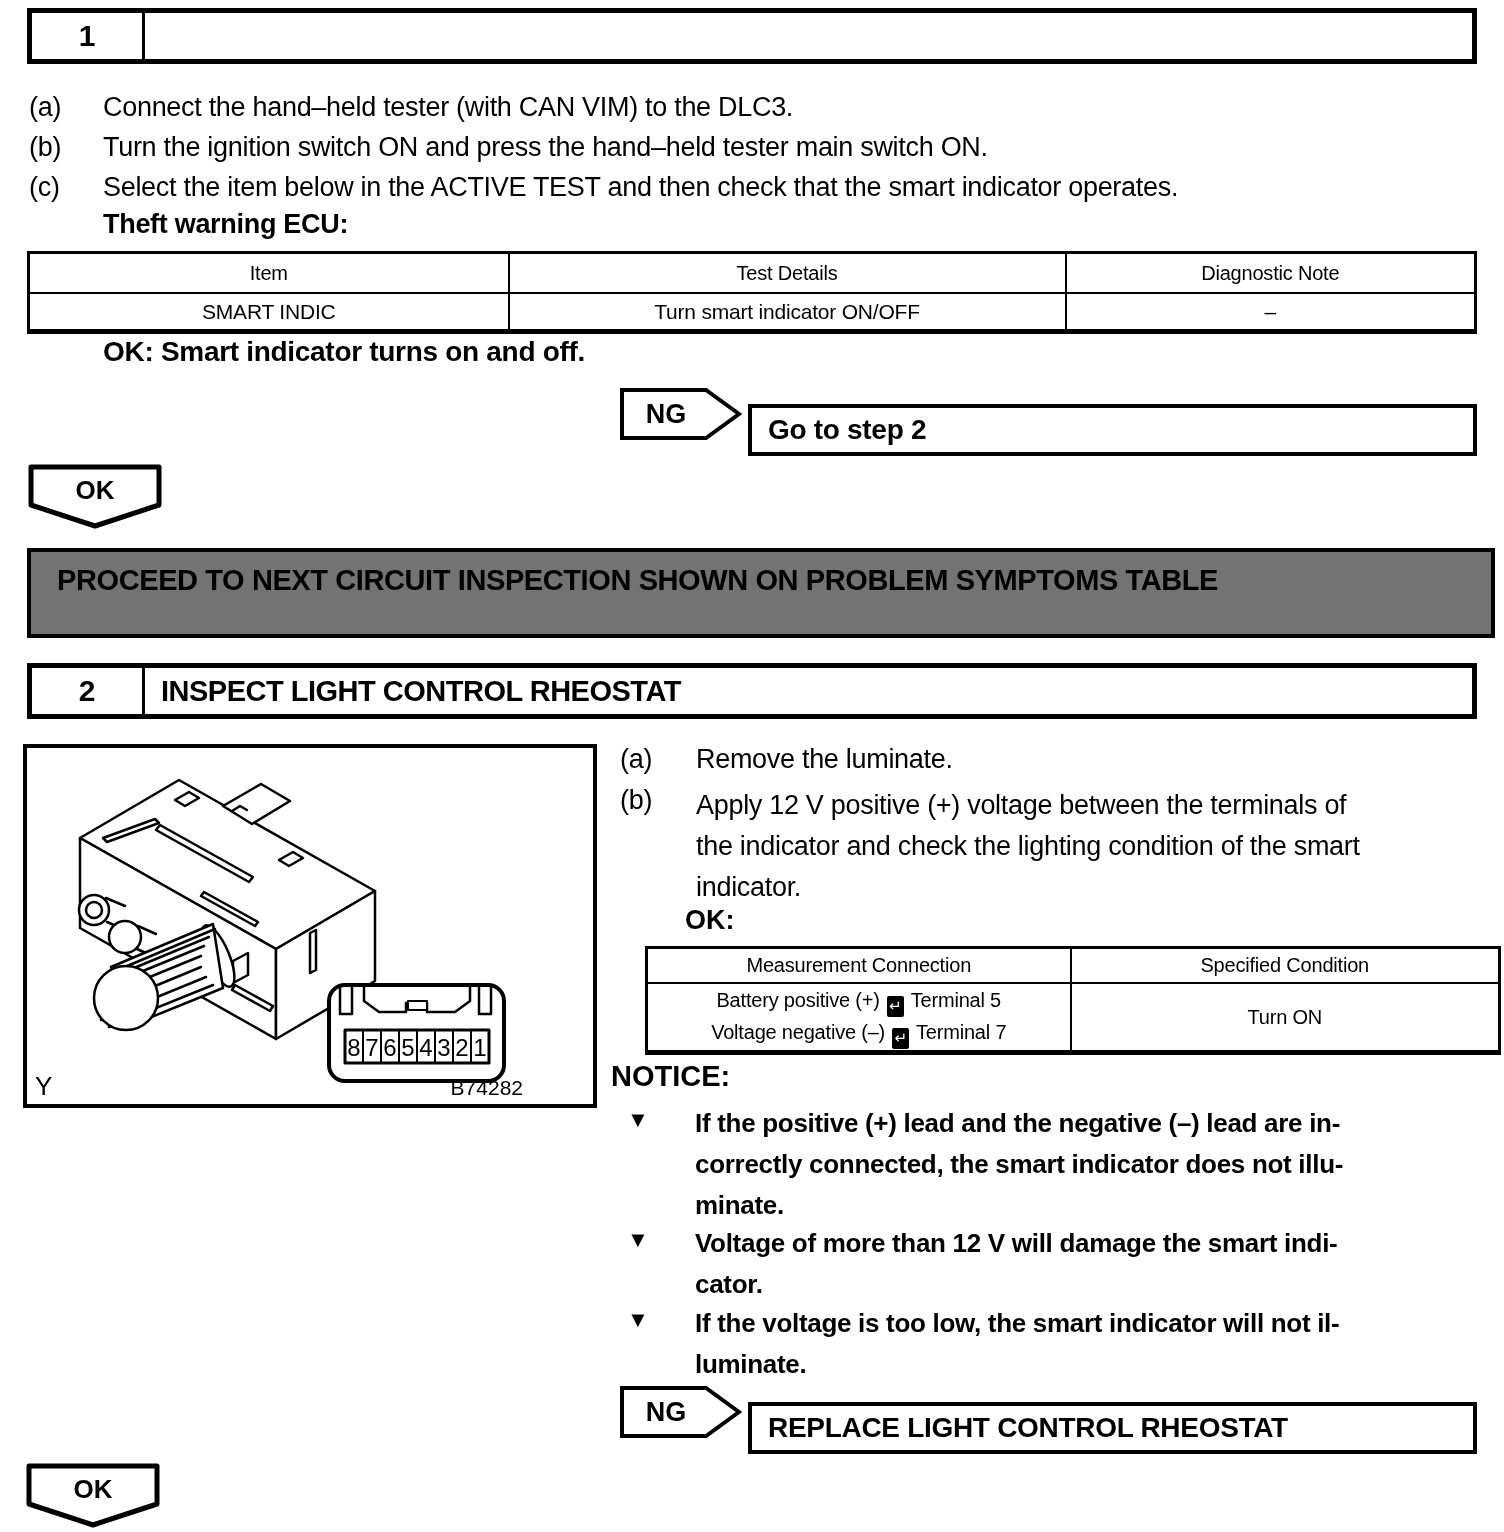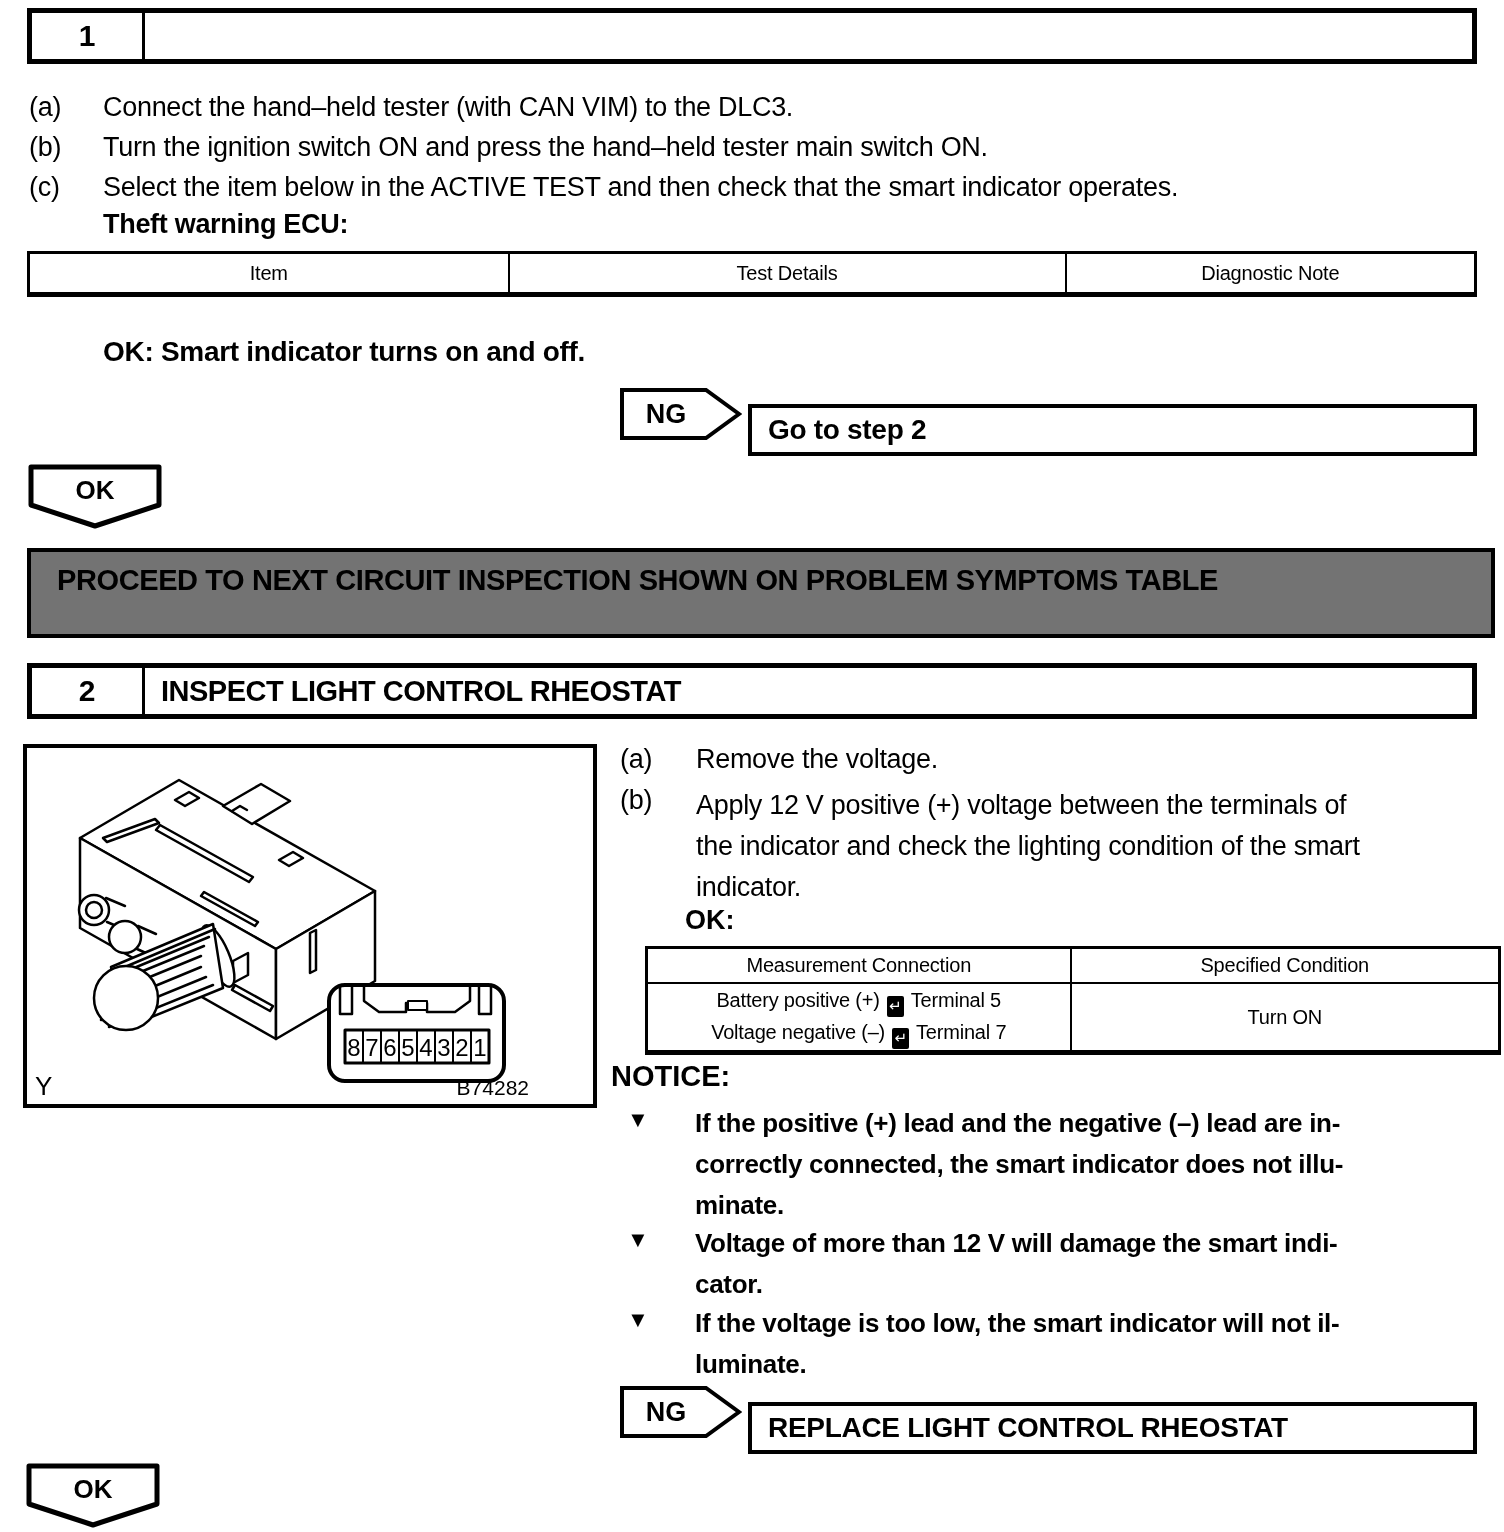--- a/index.html
+++ b/index.html
@@ -71,21 +71,21 @@
   .proceed-box{
     position:absolute;left:27px;top:548px;width:1434px;height:70px;border:4px solid #000;background:#737373;
     font-weight:bold;font-size:29px;letter-spacing:-0.4px;padding:12px 0 0 26px;white-space:nowrap;
   }
 
   
   .figure-box{
     position:absolute;left:23px;top:744px;width:566px;height:356px;border:4px solid #000;background:#fff;
   }
   .fig-corner{position:absolute;left:8px;bottom:2px;font-size:26px;}
-  .fig-id{position:absolute;right:64px;bottom:4px;font-size:21px;letter-spacing:0;}
+  .fig-id{position:absolute;right:70px;bottom:4px;font-size:21px;letter-spacing:0;}
 
   
   .bullet-row{position:absolute;left:627px;}
   .bullet-marker{position:absolute;left:0;top:4px;font-size:22px;}
   .bullet-text{
     position:absolute;left:68px;top:0;font-weight:bold;font-size:26px;letter-spacing:-0.3px;
     white-space:pre;line-height:41px;
   }
   .notice-heading{position:absolute;left:611px;top:1060px;font-weight:bold;font-size:29px;}
   .ok-heading{position:absolute;left:685px;top:905px;font-weight:bold;font-size:27px;}
@@ -117,20 +117,25 @@
     <colgroup>
         <col style="width:480px">
         <col style="width:557px">
         <col>
       </colgroup>
     <tbody>
         <tr class="hd">
       <td>Item</td>
       <td>Test Details</td>
       <td>Diagnostic Note</td>
+    </tr>
+    <tr class="bd">
+      <td>SMART INDIC</td>
+      <td>Turn smart indicator ON/OFF</td>
+      <td>–</td>
     </tr>
   </tbody>
     </table>
 
   <div class="bold-line" style="left:103px;top:336px;">OK: Smart indicator turns on and off.</div>
 
   <div class="ng-row" style="top:388px;">
     <svg class="ng-arrow-svg" width="122" height="52" viewBox="0 0 122 52">
       <polygon points="2,2 86,2 119,26 86,50 2,50" fill="#ffffff" stroke="#000000" stroke-width="4"></polygon>
       <text class="ng-text" x="46" y="35" text-anchor="middle">NG</text>
@@ -211,21 +216,21 @@
         <text x="435" y="308">2</text>
         <text x="453" y="308">1</text>
       </g>
     </svg>
     <span class="fig-corner">Y</span>
     <span class="fig-id">B74282</span>
   </div>
 
   <div class="instr i2" style="left:611px;top:744px;">
     <span class="lbl">(a)</span>
-    <span class="txt">Remove the voltage.</span>
+    <span class="txt">Remove the luminate.</span>
   </div>
   <div class="instr i2" style="left:611px;top:785px;">
     <span class="lbl">(b)</span>
     <span class="txt pre">Apply 12 V positive (+) voltage between the terminals of
 the indicator and check the lighting condition of the smart
 indicator.</span>
   </div>
   <div class="ok-heading">OK:</div>
 
   <table class="spec t2">

